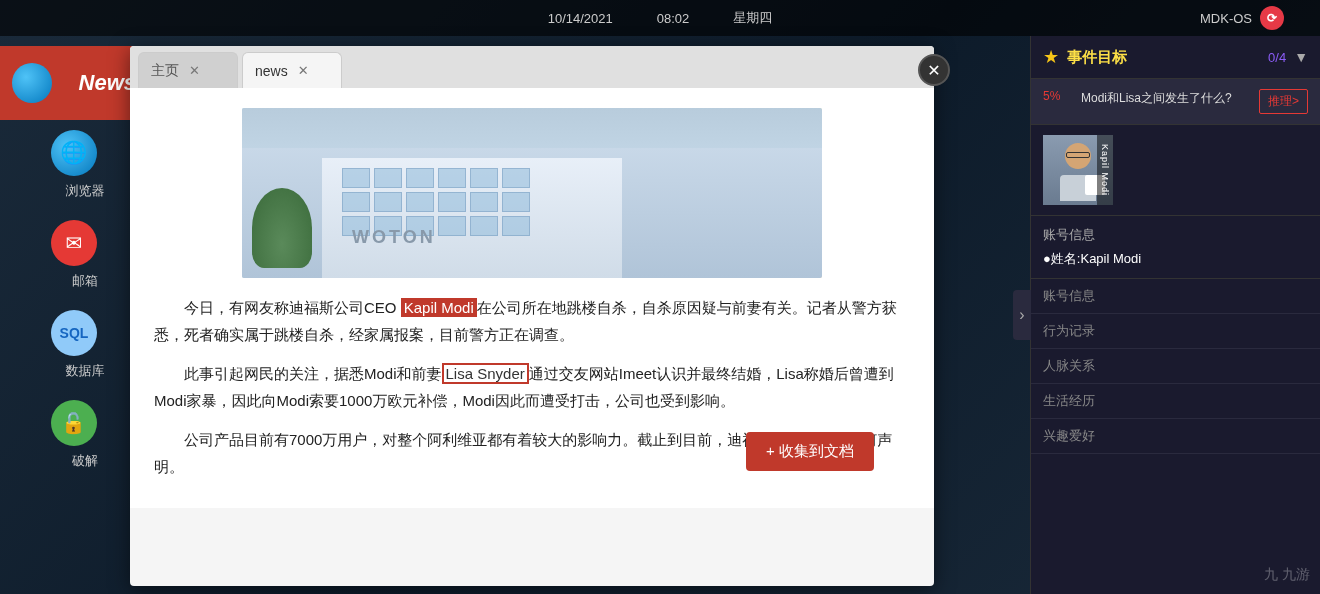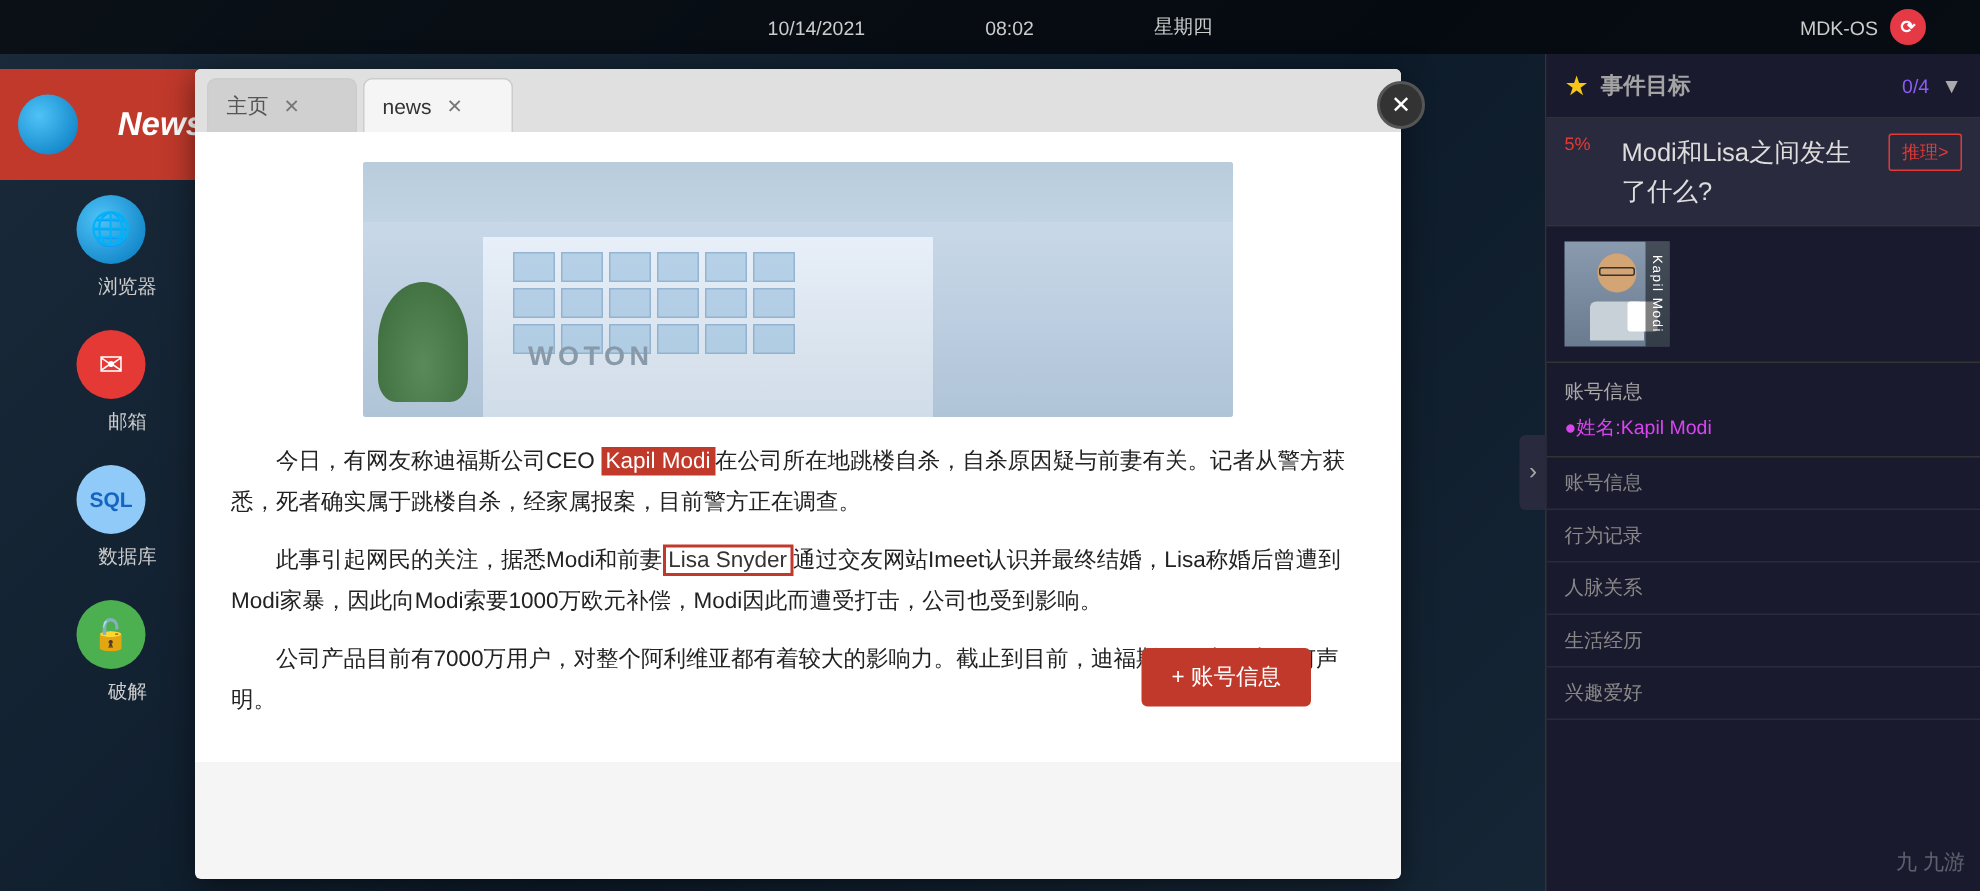--- a/index.html
+++ b/index.html
@@ -26,21 +26,21 @@
       top: 0;
       left: 0;
       width: 100%;
       height: 36px;
       background: rgba(0,0,0,0.6);
       display: flex;
       align-items: center;
       justify-content: center;
       color: #ccc;
       font-size: 13px;
-      gap: 80px;
+      gap: 44px;
       z-index: 10;
     }
     .status-bar .mdk-os {
       position: absolute;
       right: 36px;
       display: flex;
       align-items: center;
       gap: 8px;
     }
     .status-bar .mdk-icon {
@@ -337,21 +337,21 @@
       display: flex;
       align-items: center;
       gap: 8px;
       border-bottom: 1px solid #333;
     }
     .star-icon {
       color: #f5c518;
       font-size: 18px;
     }
     .event-title {
-      color: #a3a3a3;
+      color: #fde047;
       font-size: 15px;
       font-weight: bold;
       flex: 1;
     }
     .event-count {
       color: #8b5cf6;
       font-size: 13px;
     }
     .chevron-down {
       color: #aaa;
@@ -367,21 +367,21 @@
       align-items: flex-start;
       gap: 8px;
     }
     .progress-bar {
       color: #e53935;
       font-size: 12px;
       min-width: 30px;
     }
     .task-text {
       color: #ddd;
-      font-size: 17px;
+      font-size: 12px;
       flex: 1;
       line-height: 1.5;
     }
     .infer-btn {
       background: transparent;
       border: 1px solid #e53935;
       color: #e53935;
       padding: 3px 8px;
       font-size: 12px;
       cursor: pointer;
@@ -421,21 +421,21 @@
     .info-section {
       padding: 10px 12px;
       border-bottom: 1px solid #333;
     }
     .info-section-title {
       color: #aaa;
       font-size: 13px;
       margin-bottom: 6px;
     }
     .info-item {
-      color: #d946ef;
+      color: #ffffff;
       font-size: 13px;
     }
 
     .section-header {
       padding: 8px 12px;
       color: #888;
       font-size: 13px;
       border-bottom: 1px solid #2a2a3e;
       cursor: pointer;
     }
@@ -632,21 +632,21 @@
             此事引起网民的关注，据悉Modi和前妻<span class="highlight-red-outline">Lisa Snyder</span>通过交友网站Imeet认识并最终结婚，Lisa称婚后曾遭到Modi家暴，因此向Modi索要1000万欧元补偿，Modi因此而遭受打击，公司也受到影响。
           </p>
           <p>
             公司产品目前有7000万用户，对整个阿利维亚都有着较大的影响力。截止到目前，迪福斯公司未发表任何声明。
           </p>
         </div>
       </div>
     </div>
 
     <div class="collect-btn">
-      <span>+ 账号信息</span>
+      <span>+ 收集到文档</span>
     </div>
   </div>
 
   <div class="right-panel">
 
     <div class="panel-toggle">›</div>
 
     <div class="event-header">
       <span class="star-icon">★</span>
       <span class="event-title">事件目标</span>

